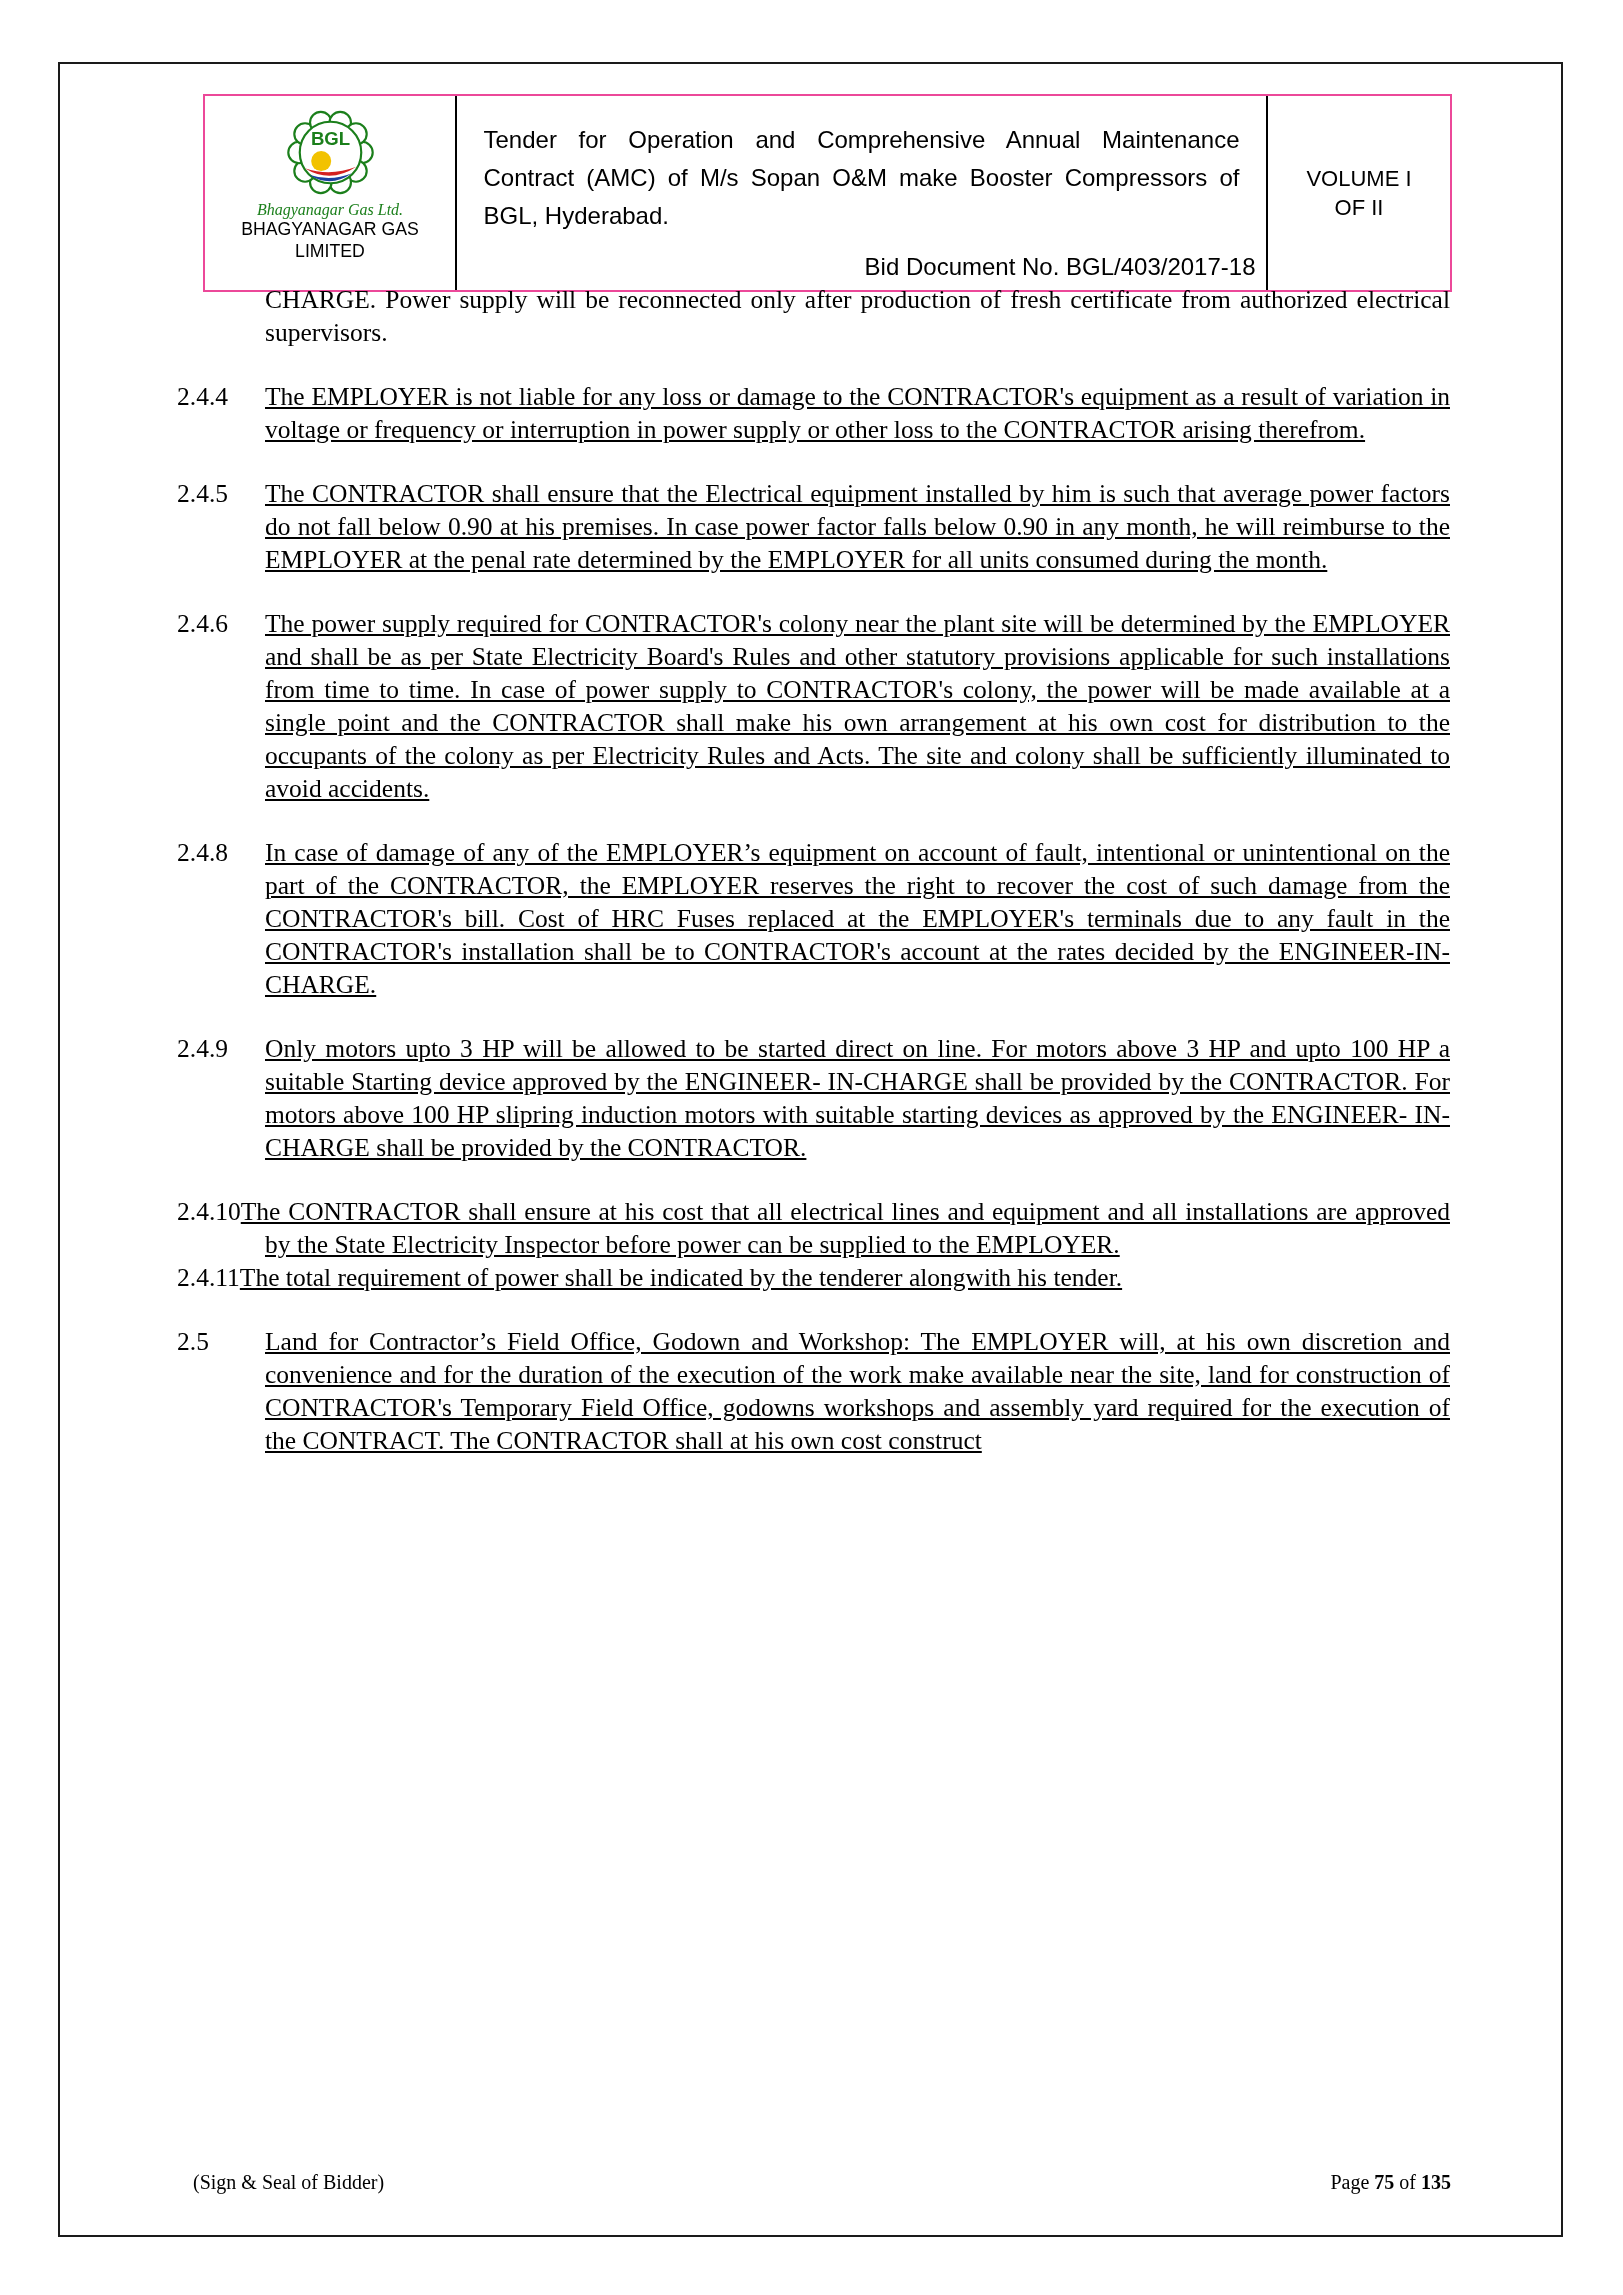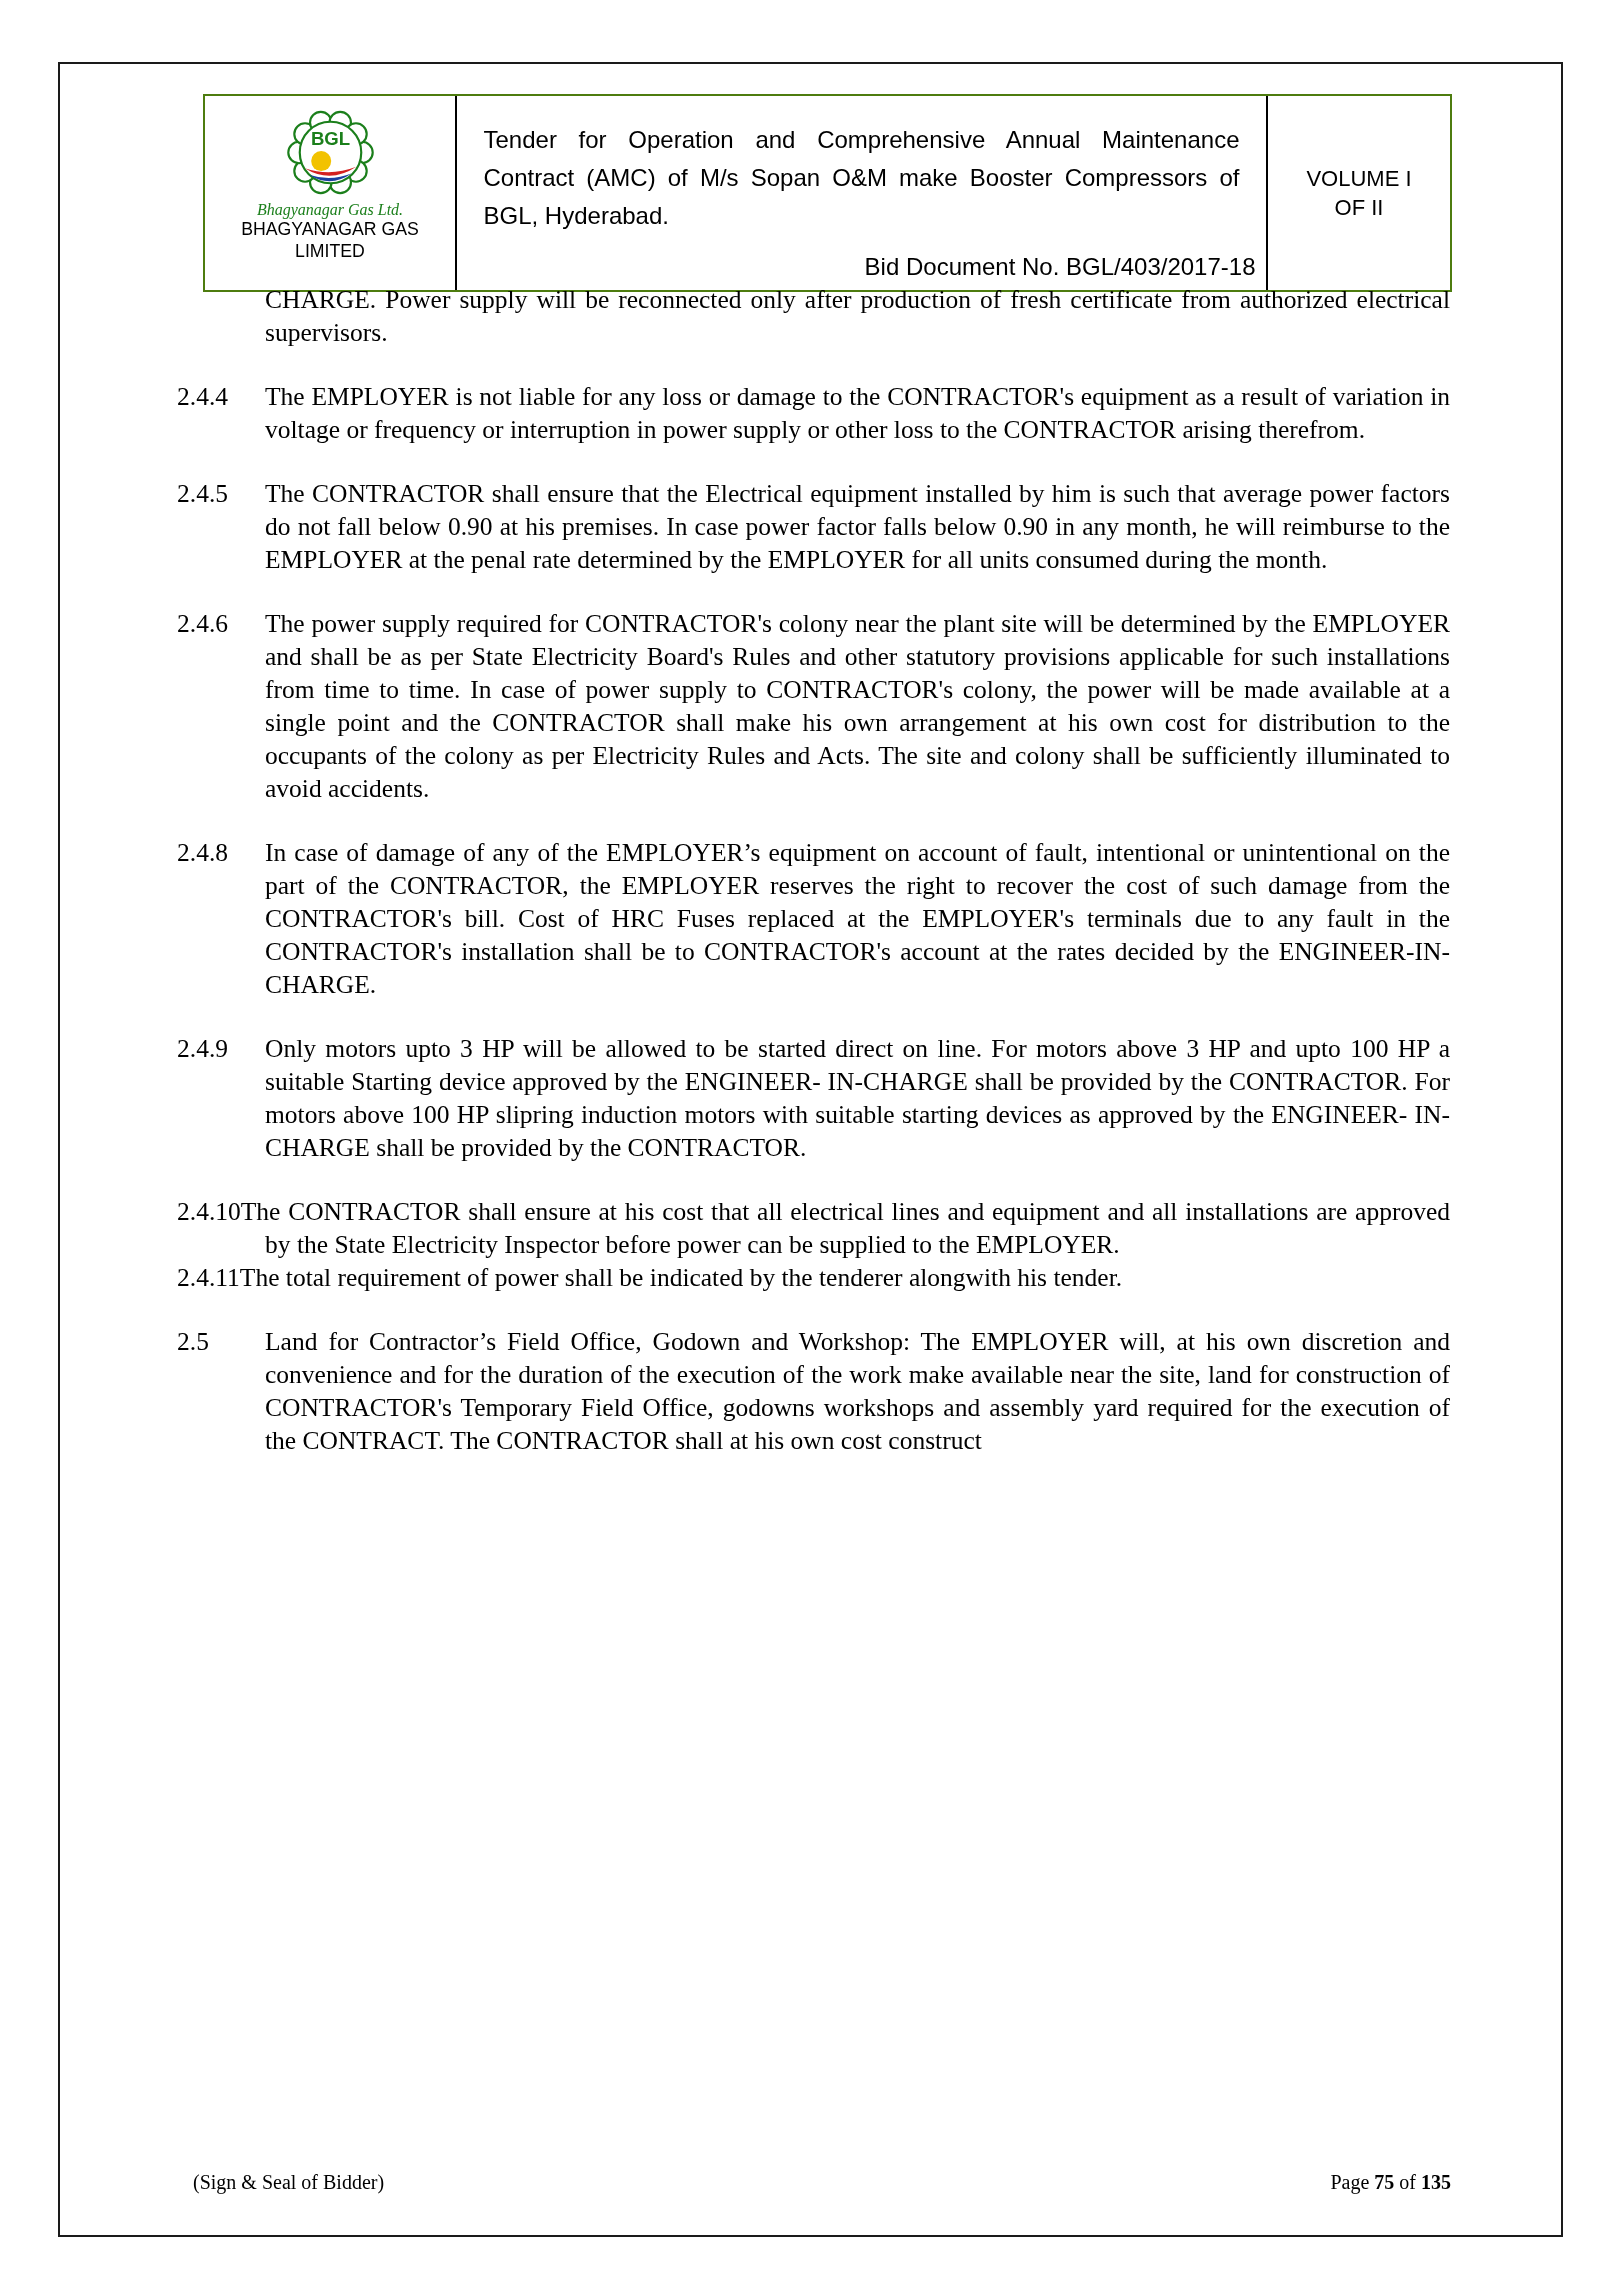--- a/index.html
+++ b/index.html
@@ -17,21 +17,21 @@
     width: 1505px; height: 2175px;
     border: 2px solid #1a1a1a;
     box-sizing: border-box;
   }
   
   .header-table {
     position: absolute;
     left: 203px; top: 94px;
     width: 1249px;
     display: flex;
-    border: 2px solid #4d7c0f;
+    border: 2px solid #ec4899;
     box-sizing: border-box;
     background: #fff;
   }
   .hcell { box-sizing: border-box; }
   .cell-logo {
     width: 252px;
     border-right: 2px solid #000;
     display: flex; flex-direction: column;
     align-items: center; justify-content: flex-start;
     padding: 5.2px 3.9px 6.5px;
@@ -89,20 +89,21 @@
   }
   .intro {
     margin: 0 0 0 88px;
     text-align: justify;
   }
   .clause {
     margin: 31px 0 0 0;
     padding-left: 88px;
     text-indent: -88px;
     text-align: justify;
+    text-decoration: underline;
   }
   .clause .num { display: inline-block; width: 88px; text-indent: 0; }
   .clause.tight .num { width: auto; }
   .clause.no-gap { margin-top: 0; }
   
   .footer {
     position: absolute;
     left: 193px; top: 2167px;
     width: 1258px;
     display: flex;

